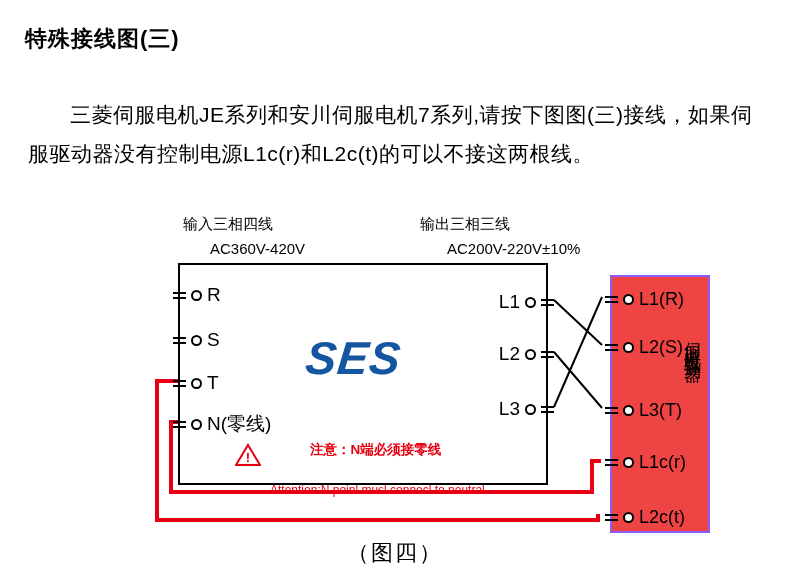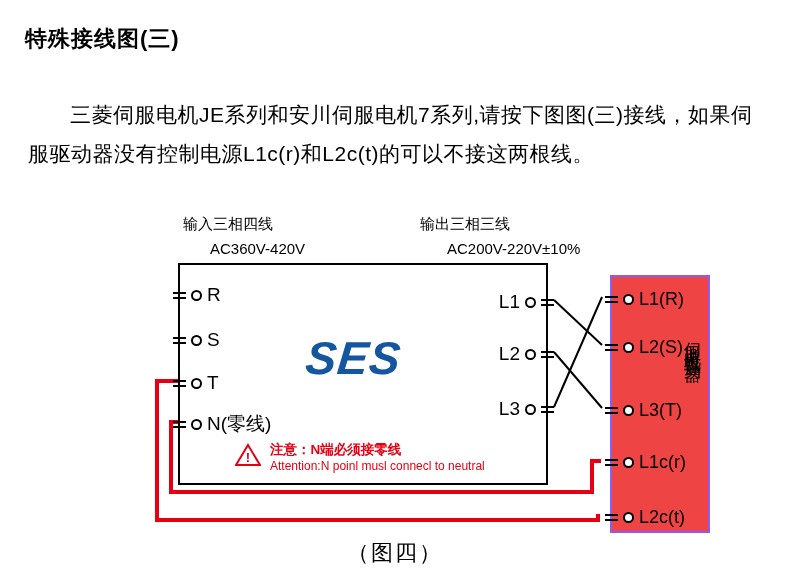--- a/index.html
+++ b/index.html
@@ -25,22 +25,22 @@
   .bars { display:flex; flex-direction:column; gap:3px; width:13px; }
   .bars i { display:block; height:2px; background:#000; }
   .circ { width:11px; height:11px; border:2px solid #000; border-radius:50%; background:#fff; flex:0 0 auto; }
   .tlabel { font-size:19px; white-space:nowrap; }
 
   .logo { position:absolute; left:126px; top:66px; font-size:46px; font-weight:800; font-style:italic;
           letter-spacing:1px; transform:skewX(-6deg); }
 
   .warning { position:absolute; left:55px; top:176px; display:flex; align-items:flex-start; gap:9px; }
   .warn-tri { flex:0 0 auto; margin-top:2px; }
-  .warn-text .wl1 { font-size:13.5px; font-weight:700; }
-  .warn-text .wl2 { font-size:12px; }
+  .warn-text .wl1 { font-size:13.5px; font-weight:700;margin-left:40px; }
+  .warn-text .wl2 { font-size:12px;margin-top:24px; }
 
   .vlabel { position:absolute; right:4px; top:52px; writing-mode:vertical-rl; text-orientation:upright;
             font-size:17px; letter-spacing:4px; }
 
   .caption { position:absolute; left:0; right:0; top:538px; text-align:center; font-size:22px; letter-spacing:2px; }
 
   svg.wires { position:absolute; left:0; top:0; width:790px; height:573px; pointer-events:none; }
 </style>
 </head>
 <body>

